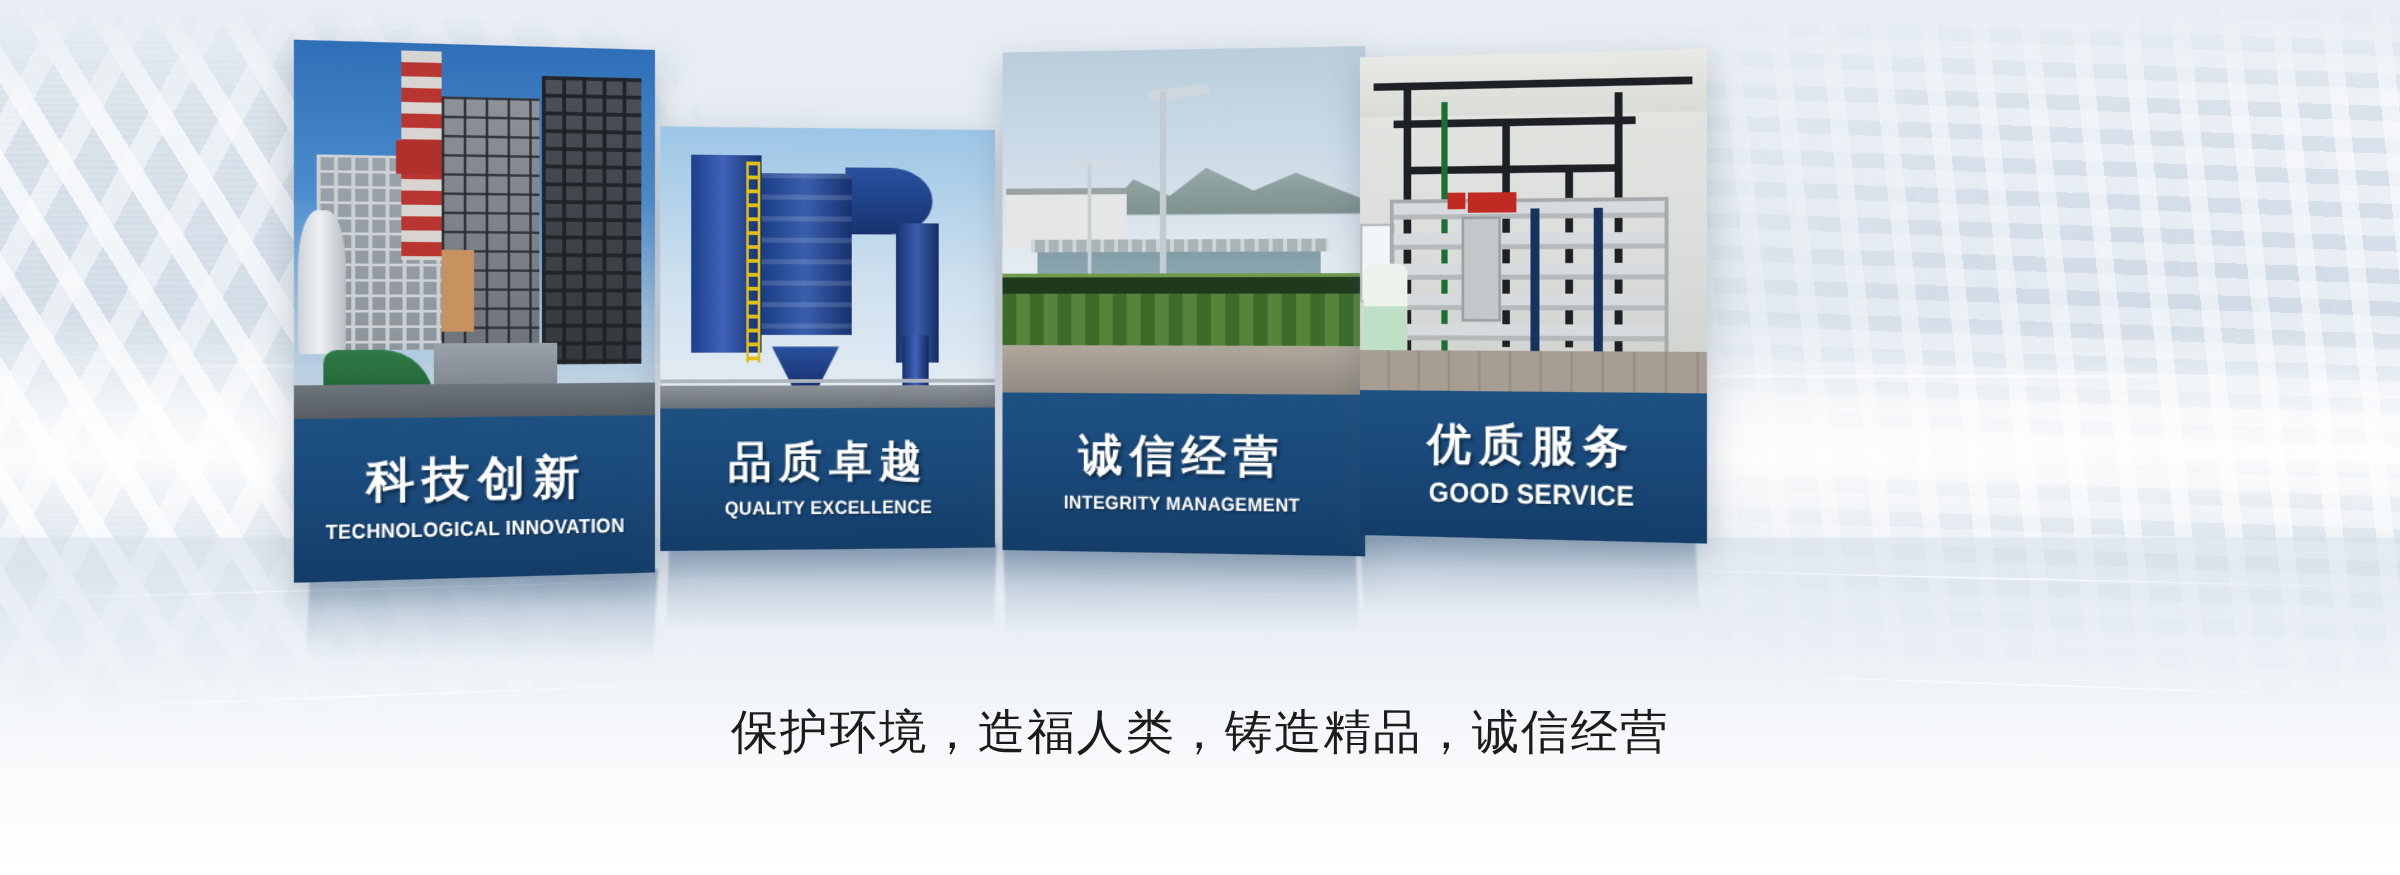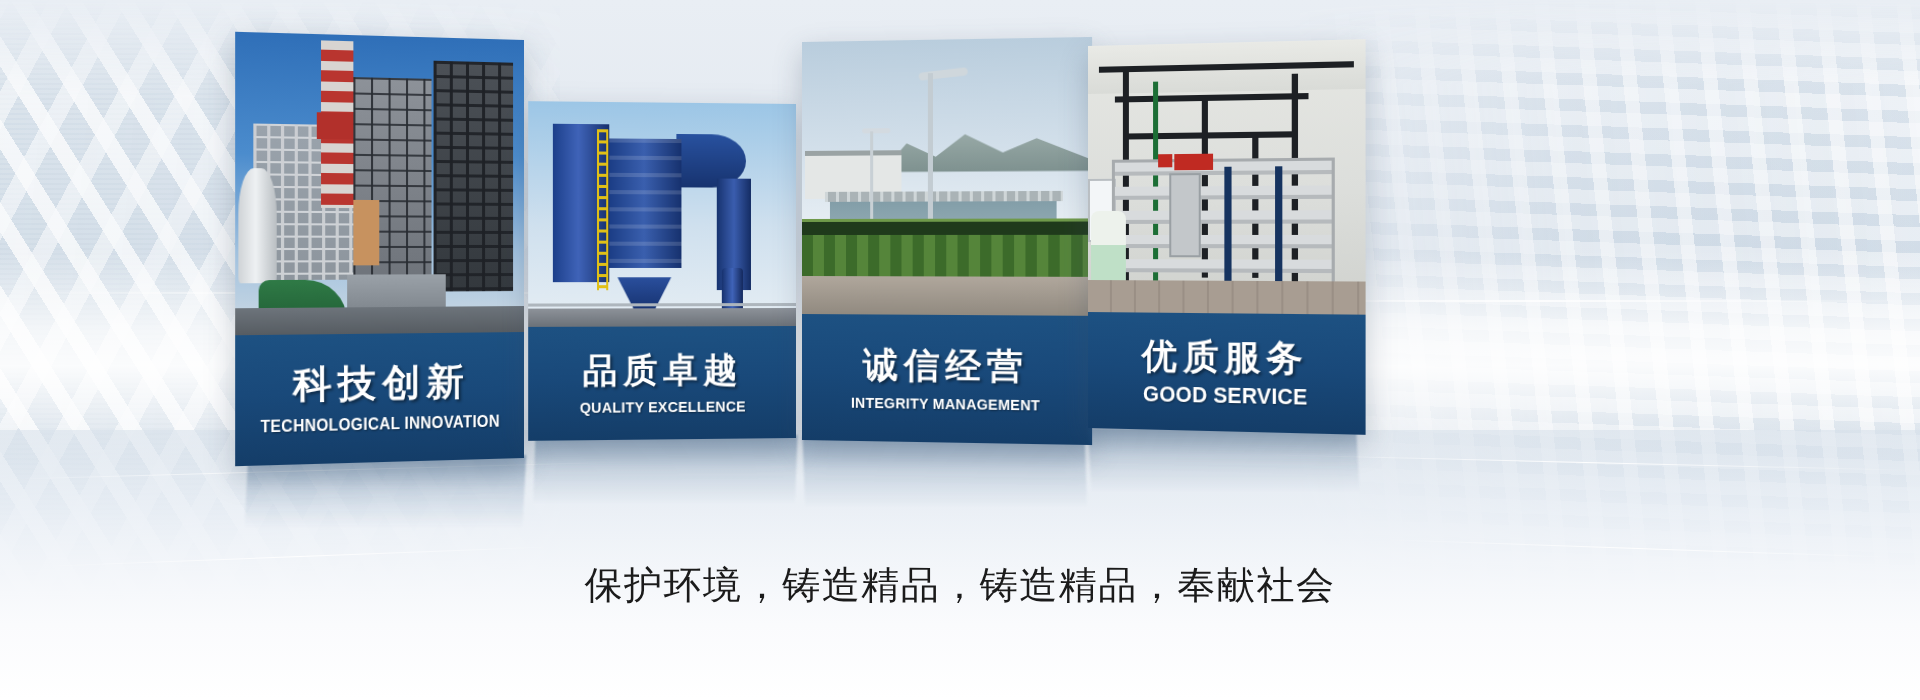--- a/index.html
+++ b/index.html
@@ -300,15 +300,15 @@
       <div class="floor-in"></div>
     </div>
     <div class="caption" style="height:116px;">
       <div class="cap-cn" style="font-size:35px;line-height:43px;">优质服务</div>
       <div class="cap-en" style="font-size:22px;line-height:28px;margin-top:2px;letter-spacing:.01em;">GOOD SERVICE</div>
     </div>
   </div>
 
   <div style="position:absolute;left:0;right:0;top:560px;text-align:center;
               font-size:38px;letter-spacing:.04em;color:#1b1b1b;
-              font-family:'DejaVu Sans','Liberation Sans',sans-serif;">保护环境，铸造精品，铸造精品，奉献社会</div>
+              font-family:'DejaVu Sans','Liberation Sans',sans-serif;">保护环境，造福人类，铸造精品，诚信经营</div>
 
 </div>
 
 </body></html>

